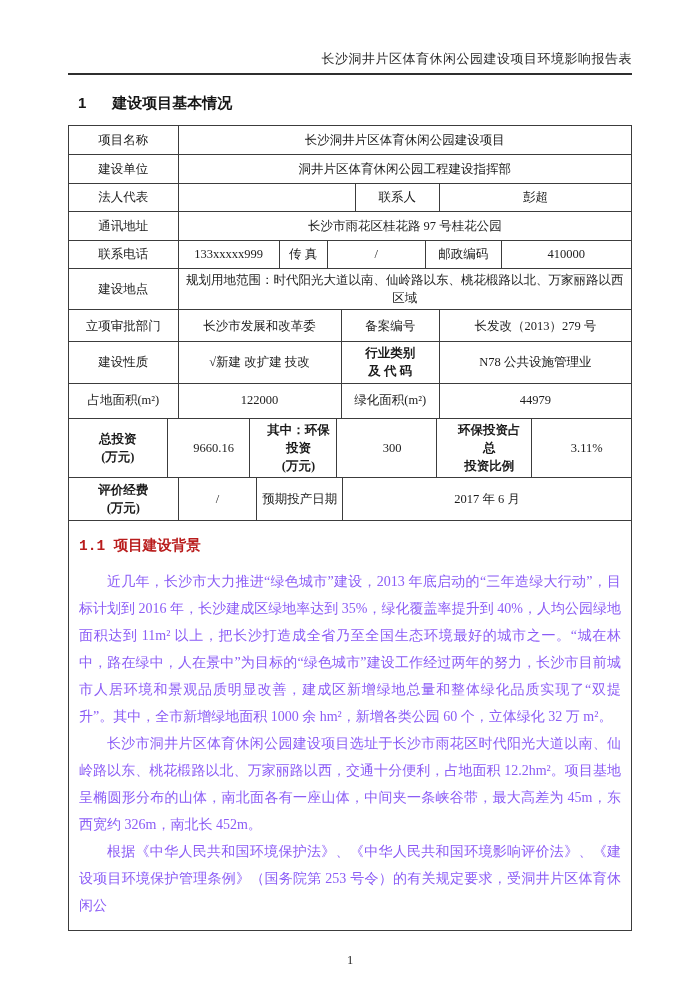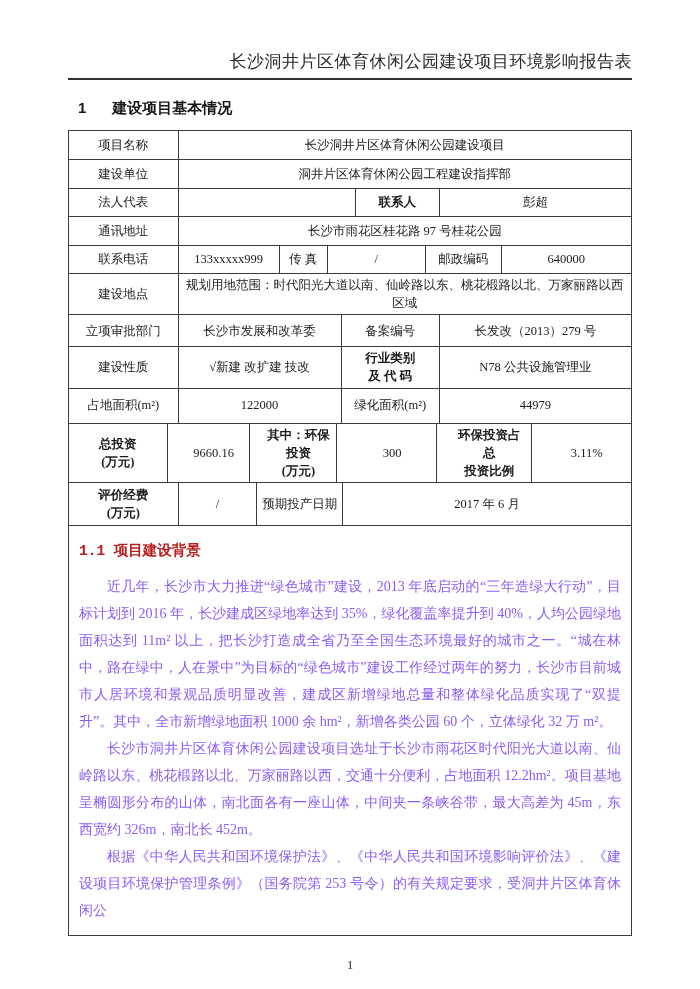--- a/index.html
+++ b/index.html
@@ -11,21 +11,21 @@
     overflow: hidden;
   }
   .page {
     width: 700px; height: 989px;
     box-sizing: border-box;
     padding: 50px 68px 0 68px;
   }
   
   .doc-header {
     text-align: right;
-    font-size: 17px;
+    font-size: 13px;
     letter-spacing: 0.5px;
     color: #2a2a2a;
     padding-bottom: 5px;
   }
   .header-rule {
     border: none;
     border-top: 2px solid #2f2f2f;
     margin: 0;
   }
   
@@ -66,21 +66,21 @@
   .h27 { min-height: 27px; }
   .h34 { min-height: 34px; }
   .h31 { min-height: 31px; }
   .h40 { min-height: 40px; }
   .h41 { min-height: 41px; gap: 11px; }
   .h42 { min-height: 42px; }
   
   .w195 { width: 19.5%; }
   .w805 { width: 80.5%; }
   .w315 { width: 31.5%; }
-  .w150 { width: 15%; font-weight: bold; }
+  .w150 { width: 15%; }
   .w340 { width: 34%; }
   .w180 { width: 18%; }
   .w085 { width: 8.5%; }
   .w175 { width: 17.5%; }
   .w135 { width: 13.5%; }
   .w230 { width: 23%; }
   .w290 { width: 29%; }
   .w140 { width: 14%; }
   .w151 { width: 15.1%; text-align: center; }
   .w165 { width: 16.5%; }
@@ -152,21 +152,21 @@
       <div class="cell w195">通讯地址</div>
       <div class="cell w805">长沙市雨花区桂花路 97 号桂花公园</div>
     </div>
 
     <div class="trow h27">
       <div class="cell w195">联系电话</div>
       <div class="cell w180">133xxxxx999</div>
       <div class="cell w085">传  真</div>
       <div class="cell w175">/</div>
       <div class="cell w135">邮政编码</div>
-      <div class="cell w230">640000</div>
+      <div class="cell w230">410000</div>
     </div>
 
     <div class="trow h34">
       <div class="cell w195">建设地点</div>
       <div class="cell w805">规划用地范围：时代阳光大道以南、仙岭路以东、桃花椴路以北、万家丽路以西区域</div>
     </div>
 
     <div class="trow h31">
       <div class="cell w195">立项审批部门</div>
       <div class="cell w290">长沙市发展和改革委</div>

